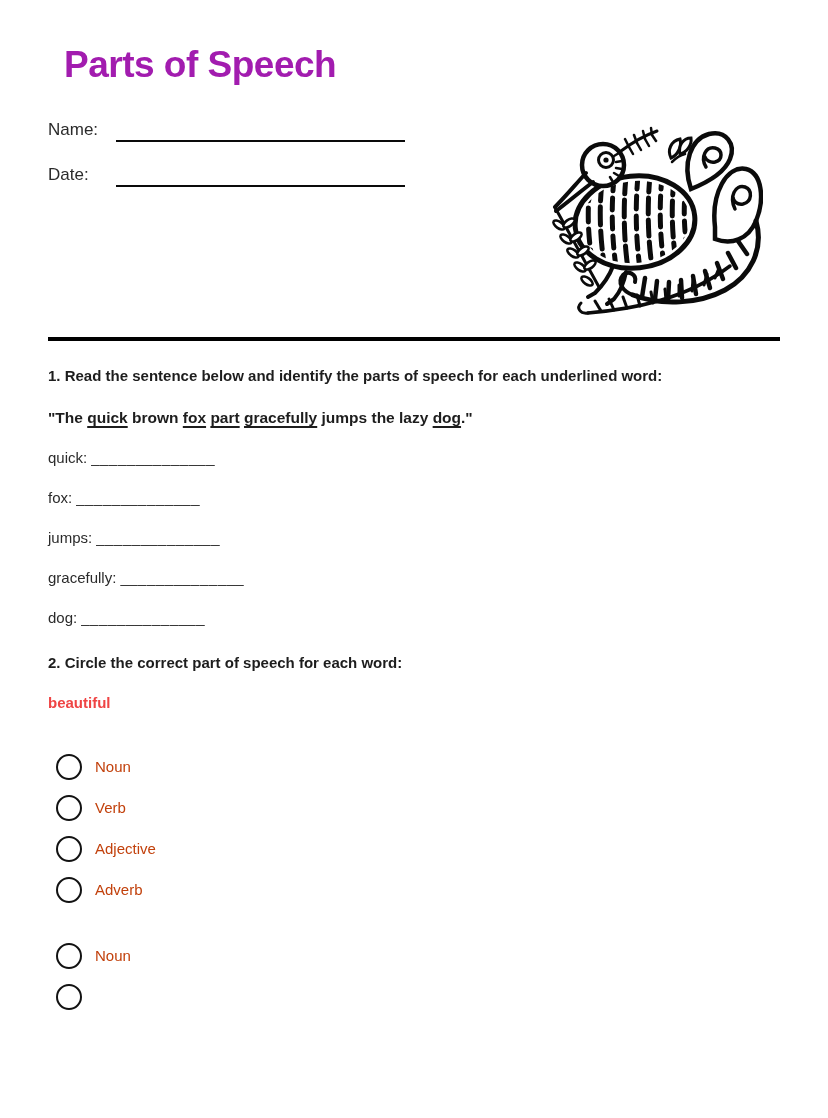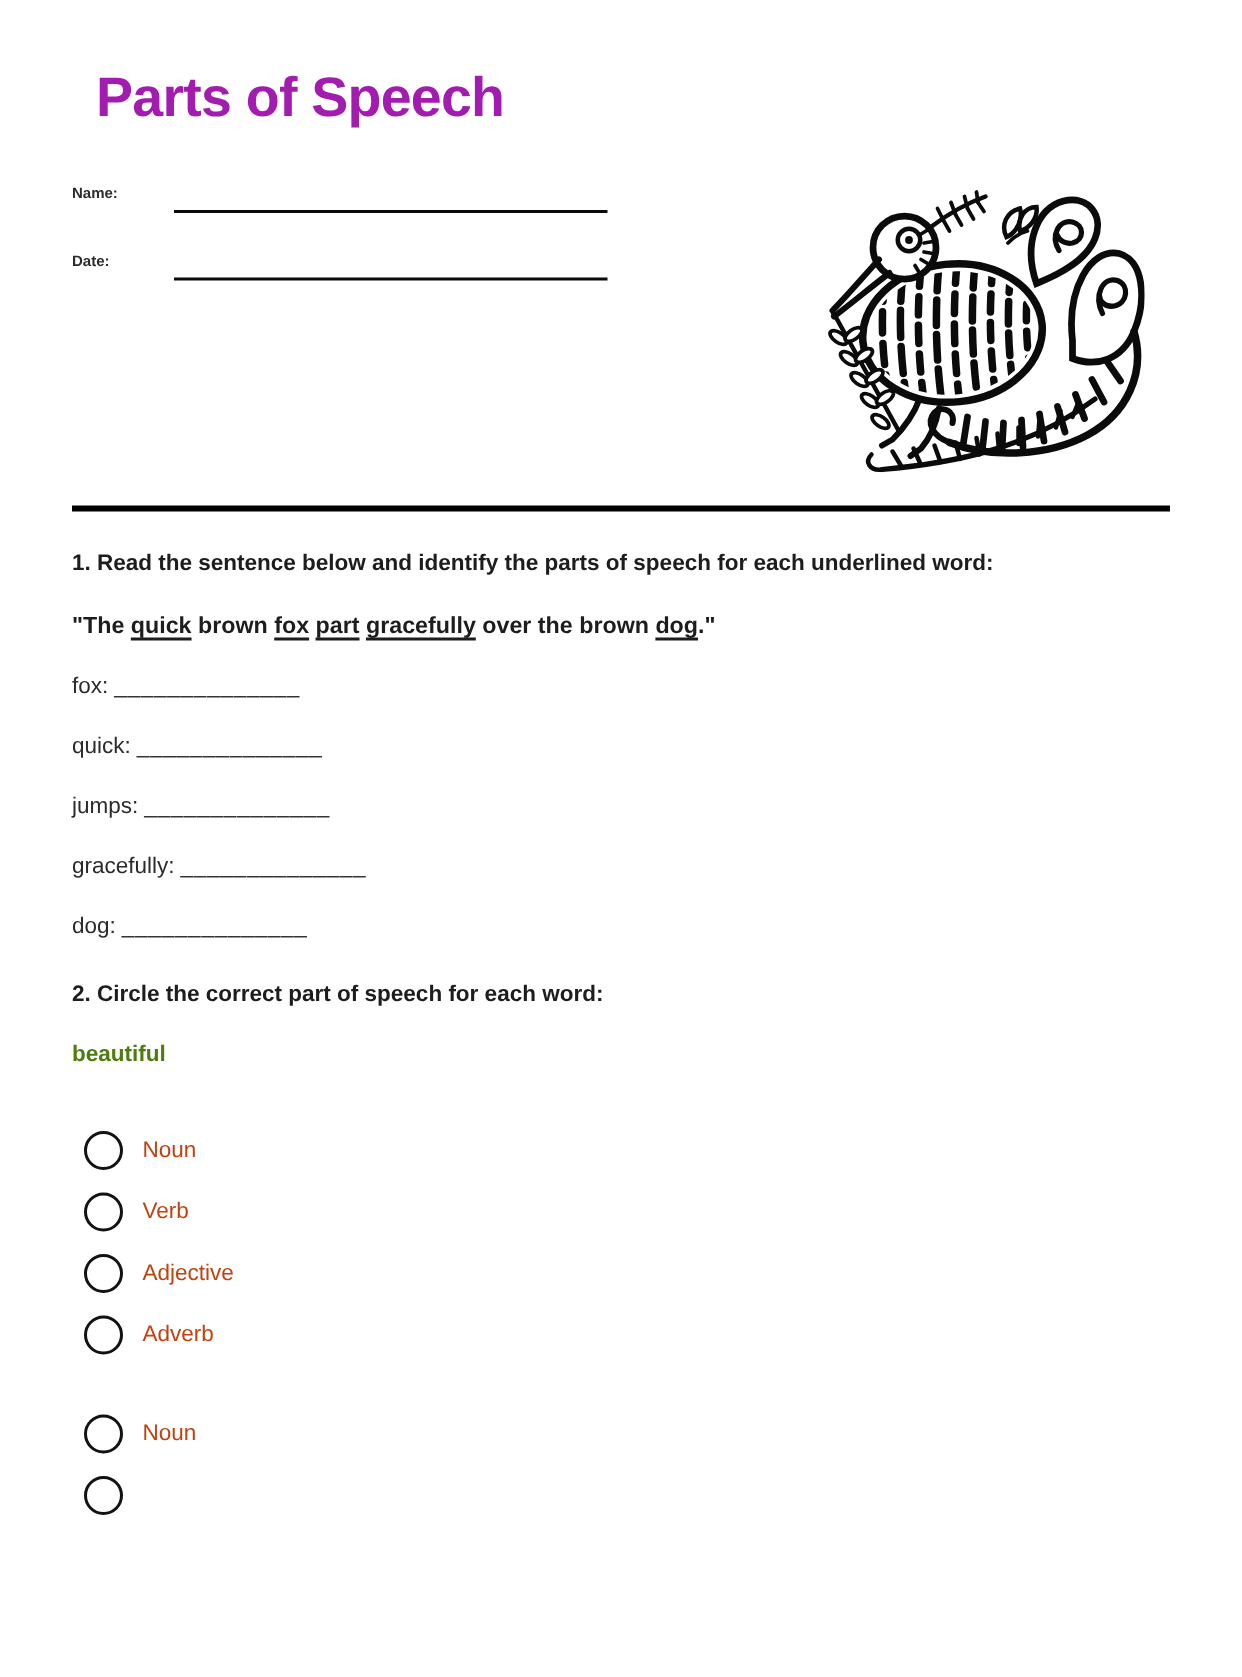--- a/index.html
+++ b/index.html
@@ -14,41 +14,41 @@
 
   .doc-title {
     margin: 42px 0 0 16px;
     font-size: 37px; font-weight: 700; letter-spacing: -0.5px;
     color: #a21caf; line-height: 46px;
   }
 
   .field-row { display: flex; align-items: flex-end; height: 26px; }
   .field-row.name { margin-top: 28px; }
   .field-row.date { margin-top: 19px; }
-  .field-label { width: 68px; font-size: 10px; font-weight: 700; color: #2b2b2b; line-height: 24px; }
+  .field-label { width: 68px; font-size: 17px; font-weight: 400; color: #2b2b2b; line-height: 24px; }
   .field-line { width: 289px; height: 25px; border-bottom: 2px solid #0a0a0a; }
 
   .kiwi-wrap { position: absolute; left: 543px; top: 84px; width: 220px; height: 192px; }
 
   .divider { height: 4px; background: #000000; margin-top: 150px; }
 
   .section-heading {
     margin-top: 34px; display: flex; align-items: center; gap: 9px;
     font-size: 20px; font-weight: 700; color: #262626; line-height: 28px;
   }
   .memo-icon { display: inline-flex; width: 26px; height: 26px; flex: 0 0 26px; }
 
   .q-prompt { margin: 24px 0 0 0; font-size: 15px; font-weight: 700; color: #1d1d1d; line-height: 21px; }
   .sentence { margin: 21px 0 0 0; font-size: 15.5px; font-weight: 700; color: #1d1d1d; line-height: 21px; }
   .sentence .u { text-decoration: underline; text-decoration-thickness: 2px; text-underline-offset: 3px; }
 
   .blank-row { margin: 19px 0 0 0; font-size: 15px; font-weight: 400; color: #2b2b2b; line-height: 21px; }
   .blank-line { margin-left: 4px; letter-spacing: 0.5px; color: #2b2b2b; }
 
-  .word-label { margin: 19px 0 0 0; font-size: 15px; font-weight: 700; color: #4d7c0f; line-height: 21px; }
+  .word-label { margin: 19px 0 0 0; font-size: 15px; font-weight: 700; color: #ef4444; line-height: 21px; }
   .word-label.second { margin-top: 45px; }
 
   .radio-group { margin-top: 40px; }
   .radio-group.second { margin-top: 39px; }
   .radio-row { display: flex; align-items: center; height: 27px; margin-left: 8px; }
   .radio-row + .radio-row { margin-top: 14px; }
   .radio-circle {
     width: 26px; height: 26px; flex: 0 0 26px;
     border: 2.5px solid #121212; border-radius: 50%; background: #ffffff;
   }
@@ -173,24 +173,24 @@
         <ellipse cx="44" cy="154" rx="6.5" ry="3.2" transform="rotate(35 44 154)"></ellipse>
       </g>
     </svg>
   </div>
 
   <div class="divider"></div>
 
 
   <p class="q-prompt">1. Read the sentence below and identify the parts of speech for each underlined word:</p>
 
-  <p class="sentence"><span>"The </span><span class="u">quick</span><span> brown </span><span class="u">fox</span><span> </span><span class="u">part</span><span> </span><span class="u">gracefully</span><span> over the brown </span><span class="u">dog</span><span>."</span></p>
-
+  <p class="sentence"><span>"The </span><span class="u">quick</span><span> brown </span><span class="u">fox</span><span> </span><span class="u">part</span><span> </span><span class="u">gracefully</span><span> jumps the lazy </span><span class="u">dog</span><span>."</span></p>
+
+  <p class="blank-row"><span>quick:</span><span class="blank-line">______________</span></p>
   <p class="blank-row"><span>fox:</span><span class="blank-line">______________</span></p>
-  <p class="blank-row"><span>quick:</span><span class="blank-line">______________</span></p>
   <p class="blank-row"><span>jumps:</span><span class="blank-line">______________</span></p>
   <p class="blank-row"><span>gracefully:</span><span class="blank-line">______________</span></p>
   <p class="blank-row"><span>dog:</span><span class="blank-line">______________</span></p>
 
   <p class="q-prompt">2. Circle the correct part of speech for each word:</p>
 
   <p class="word-label">beautiful</p>
 
   <div class="radio-group">
     <div class="radio-row">

